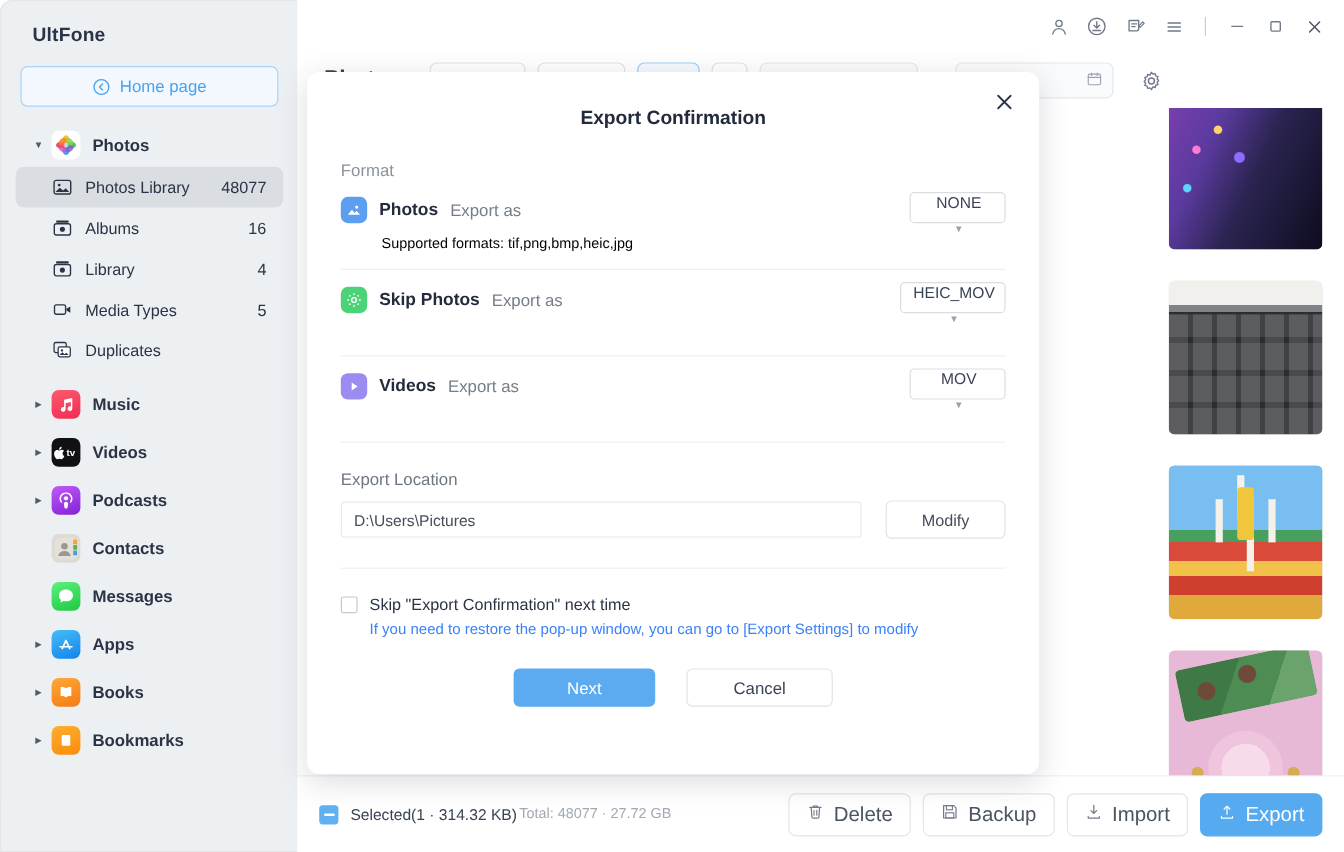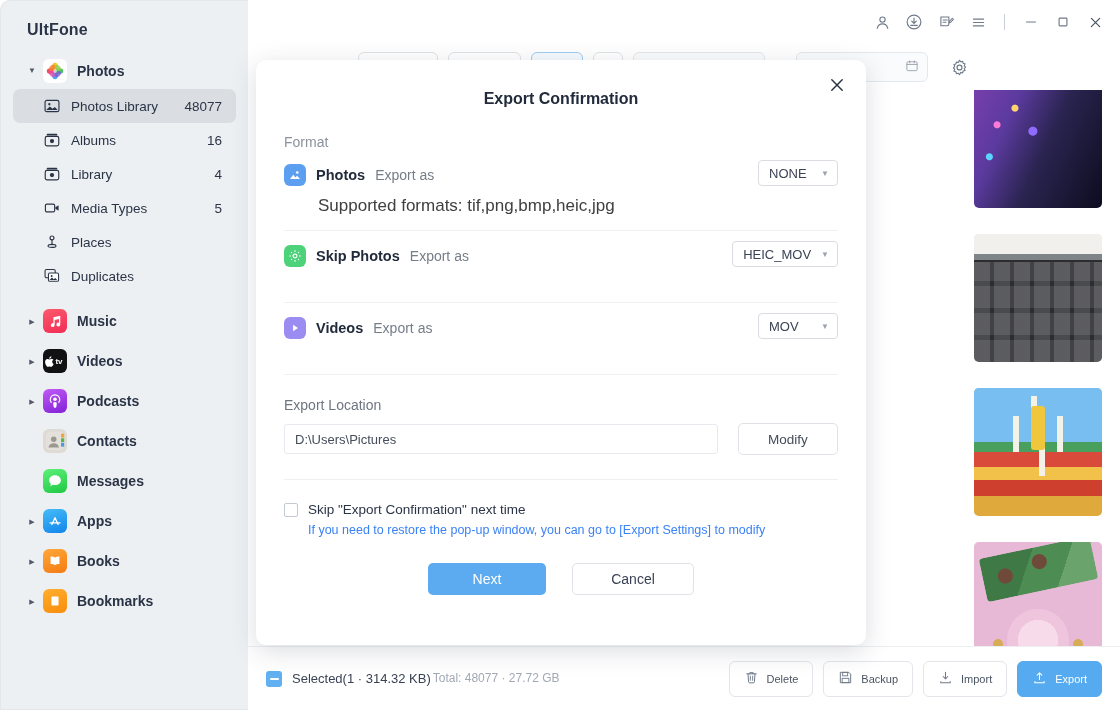--- a/index.html
+++ b/index.html
@@ -227,21 +227,21 @@
     flex: 0 0 16px; cursor: pointer;
   }
   .sel-check .dash { width: 9px; height: 2px; background: #fff; border-radius: 1px; }
   .sel-texts { display: flex; flex-direction: row; gap: 2px; }
   .sel-main { font-size: 13px; color: #3a4255; }
   .sel-sub { font-size: 12px; color: #a2a9b4; }
   .sb-spacer { flex: 1 1 auto; }
   .sb-btn {
     height: 36px; padding: 0 14px; margin-left: 10px;
     border: 1px solid #e2e6ea; border-radius: 6px;
-    background: #ffffff; color: #4b5463; font-size: 11px;
+    background: #ffffff; color: #4b5463; font-size: 17px;
     display: flex; align-items: center; gap: 8px; cursor: pointer;
   }
   .sb-btn.primary {
     background: #55aaf0; border-color: #55aaf0; color: #ffffff;
   }
 
   
   .overlay {
     position: absolute; inset: 0;
     background: transparent;
@@ -276,29 +276,29 @@
     padding: 14px 0 14px 0;
     min-height: 72px;
   }
   .fmt-head { display: flex; align-items: center; gap: 10px; }
   .fmt-ico {
     width: 22px; height: 22px; border-radius: 6px; flex: 0 0 22px;
     display: flex; align-items: center; justify-content: center;
   }
   .fmt-name { font-size: 14.5px; font-weight: bold; color: #222b3b; }
   .fmt-as { font-size: 14px; color: #757d88; }
-  .fmt-sub { font-size: 17px; color: #404040; padding-left: 34px; margin-top: 10px; }
+  .fmt-sub { font-size: 12px; color: #000000; padding-left: 34px; margin-top: 10px; }
   .select {
     position: absolute; right: 0; top: 10px;
     height: 26px; min-width: 80px;
     border: 1px solid #d9dde2; border-radius: 4px;
     background: #ffffff;
     display: flex; align-items: center; justify-content: space-between;
     padding: 0 8px 0 10px; gap: 10px;
-    font-size: 13px; color: #3a4255; cursor: pointer;
+    font-size: 13px; color: #3a4255; cursor: pointer; flex-direction: column;
   }
   .select .car { color: #9aa2ae; font-size: 8px; }
 
   .loc-label { font-size: 14px; color: #6e7682; margin-top: 22px; }
   .loc-row { display: flex; align-items: center; gap: 20px; margin-top: 10px; }
   .loc-input {
     flex: 1 1 auto; height: 30px;
     border: 1px solid #e6e9ed; border-radius: 3px;
     background: #ffffff; color: #454d5a; font-size: 13px;
     padding: 0 10px; display: flex; align-items: center;
@@ -335,20 +335,29 @@
   }
 </style>
 </head>
 <body>
 
 <div id="app">
 
   <div class="sidebar">
     <div class="brand">UltFone</div>
 
+    <div class="homepage-btn">
+      <span class="hp-ico">
+        <svg width="15" height="15" viewBox="0 0 16 16">
+            <circle cx="8" cy="8" r="6.6" fill="none" stroke="#4aa3ea" stroke-width="1.2"></circle>
+            <path d="M9 5.4 6.3 8 9 10.6" fill="none" stroke="#4aa3ea" stroke-width="1.2" stroke-linecap="round" stroke-linejoin="round"></path>
+          </svg>
+      </span>
+      <span>Home page</span>
+    </div>
 
     <div class="nav">
 
       <div class="nav-group-head">
         <span class="caret down"></span>
         <span class="app-ico" style="background:#ffffff;">
           <svg width="22" height="22" viewBox="0 0 24 24">
             <g>
               <ellipse cx="12" cy="7.4" rx="3.1" ry="4.4" fill="#f6c12b"></ellipse>
               <ellipse cx="12" cy="16.6" rx="3.1" ry="4.4" fill="#4aa3f0"></ellipse>
@@ -405,31 +414,20 @@
         <span class="sub-ico">
           <svg width="16" height="16" viewBox="0 0 18 18">
               <rect x="1.6" y="4.6" width="10.4" height="8.8" rx="1.6" fill="none" stroke="#2b3446" stroke-width="1.3"></rect>
               <path d="M12.8 8.2 16.4 6v6l-3.6-2.2z" fill="#2b3446"></path>
             </svg>
         </span>
         <span class="lbl">Media Types</span>
         <span class="cnt">5</span>
       </div>
 
-      <div class="sub-item">
-        <span class="sub-ico">
-          <svg width="16" height="16" viewBox="0 0 18 18">
-              <circle cx="9" cy="4.4" r="2.2" fill="none" stroke="#2b3446" stroke-width="1.3"></circle>
-              <path d="M9 6.6v5.4" stroke="#2b3446" stroke-width="1.3" stroke-linecap="round"></path>
-              <ellipse cx="9" cy="13.4" rx="4.4" ry="1.7" fill="none" stroke="#2b3446" stroke-width="1.3"></ellipse>
-            </svg>
-        </span>
-        <span class="lbl">Places</span>
-        <span class="cnt"></span>
-      </div>
 
       <div class="sub-item">
         <span class="sub-ico">
           <svg width="16" height="16" viewBox="0 0 18 18">
               <rect x="1.2" y="1.6" width="11.4" height="9.4" rx="1.6" fill="none" stroke="#2b3446" stroke-width="1.2"></rect>
               <rect x="5" y="5.6" width="11.4" height="9.4" rx="1.6" fill="#fff" stroke="#2b3446" stroke-width="1.2"></rect>
               <circle cx="8.6" cy="9" r="1.1" fill="#2b3446"></circle>
               <path d="M6.2 13.4 9 10.8l2 1.8 1.6-1.4 2.2 2.2z" fill="#2b3446"></path>
             </svg>
         </span>

